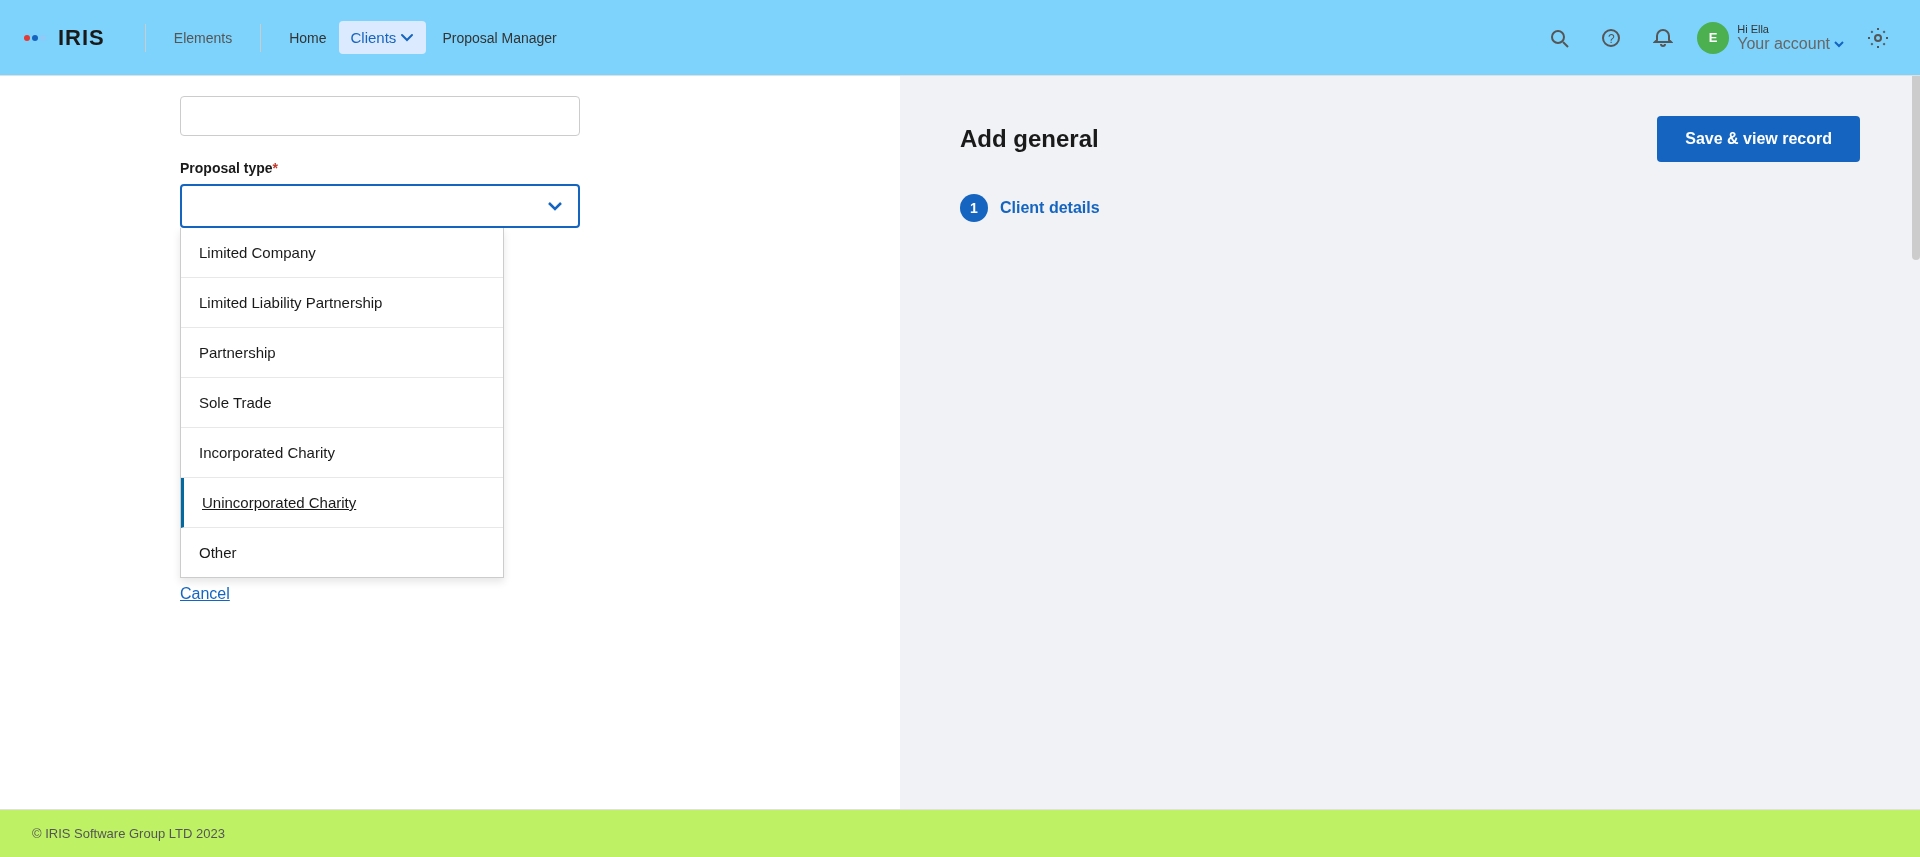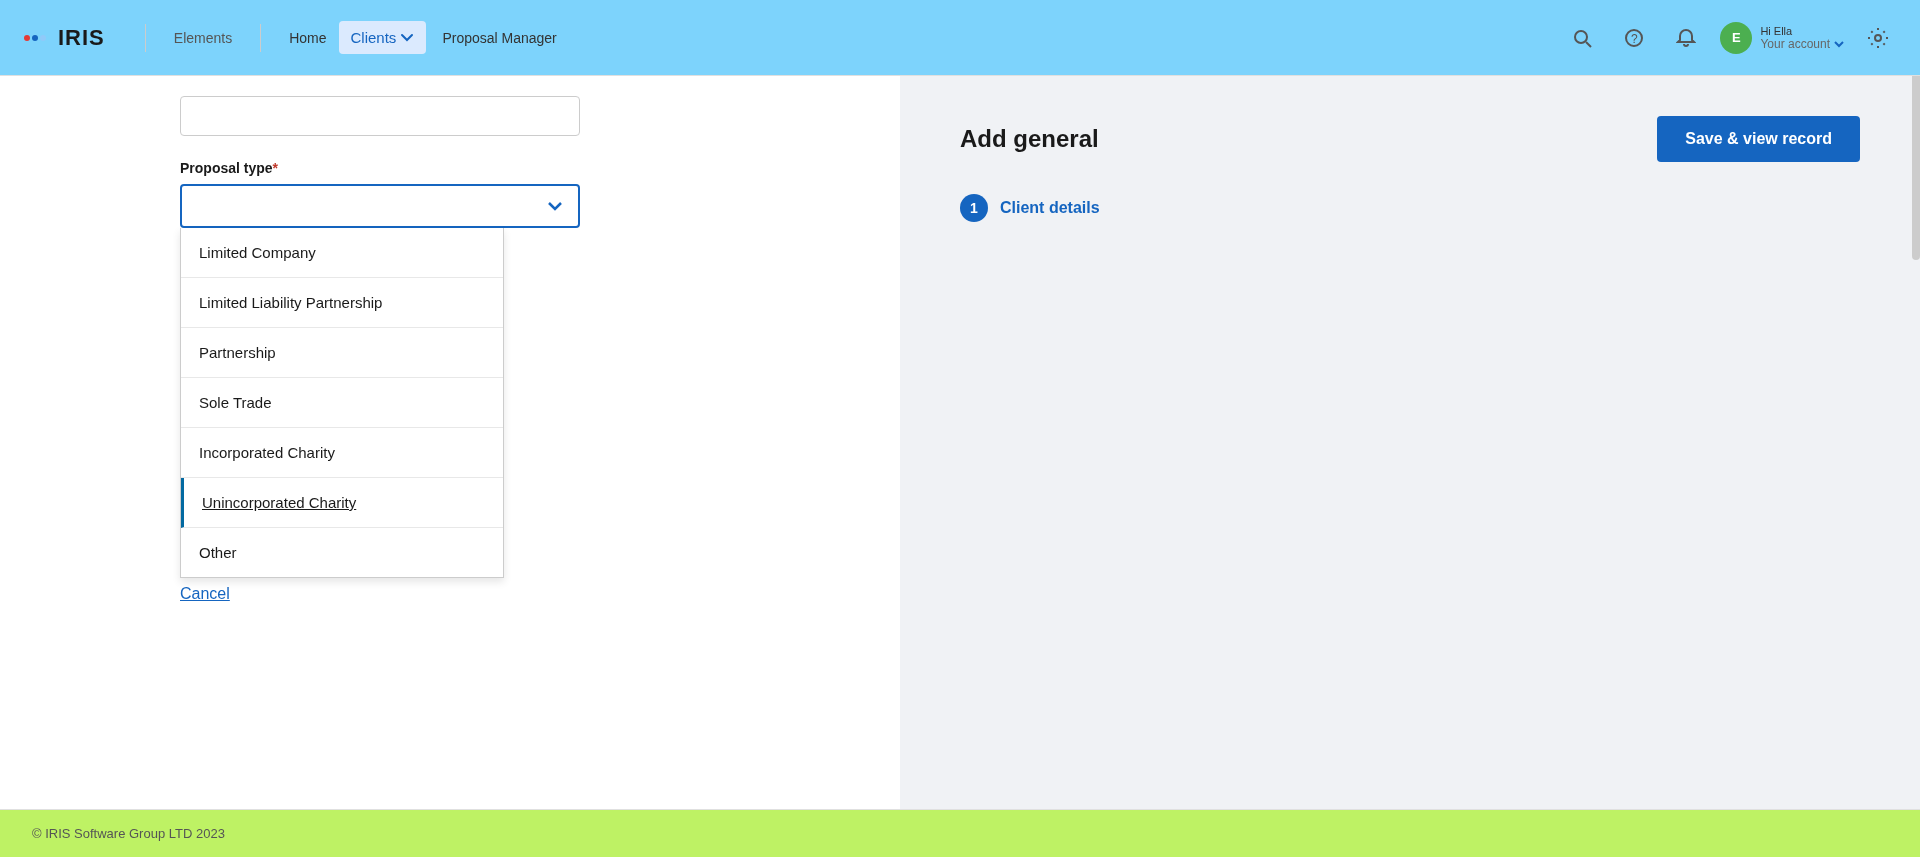--- a/index.html
+++ b/index.html
@@ -93,21 +93,21 @@
       border-radius: 50%;
       background: #4caf50;
       display: flex;
       align-items: center;
       justify-content: center;
       color: white;
       font-size: 13px;
       font-weight: 600;
     }
     .user-text { font-size: 11px; color: #333; }
-    .user-text span { display: block; font-size: 12px; color: #666; }
+    .user-text span { display: block; font-size: 16px; color: #666; }
 
     
     .main-content {
       display: flex;
       flex: 1;
     }
 
     
     .left-panel {
       background: #fff;

